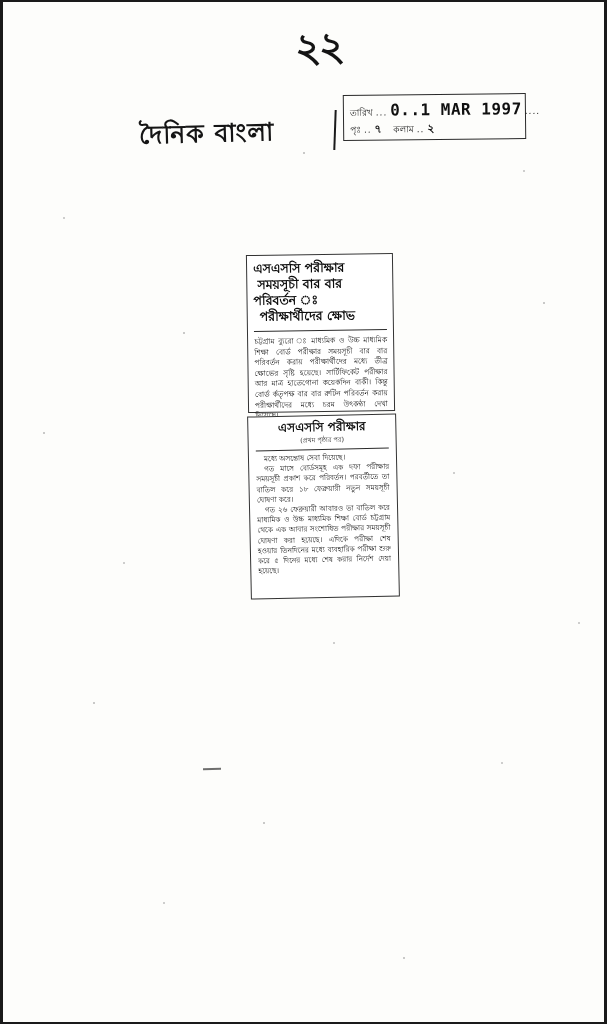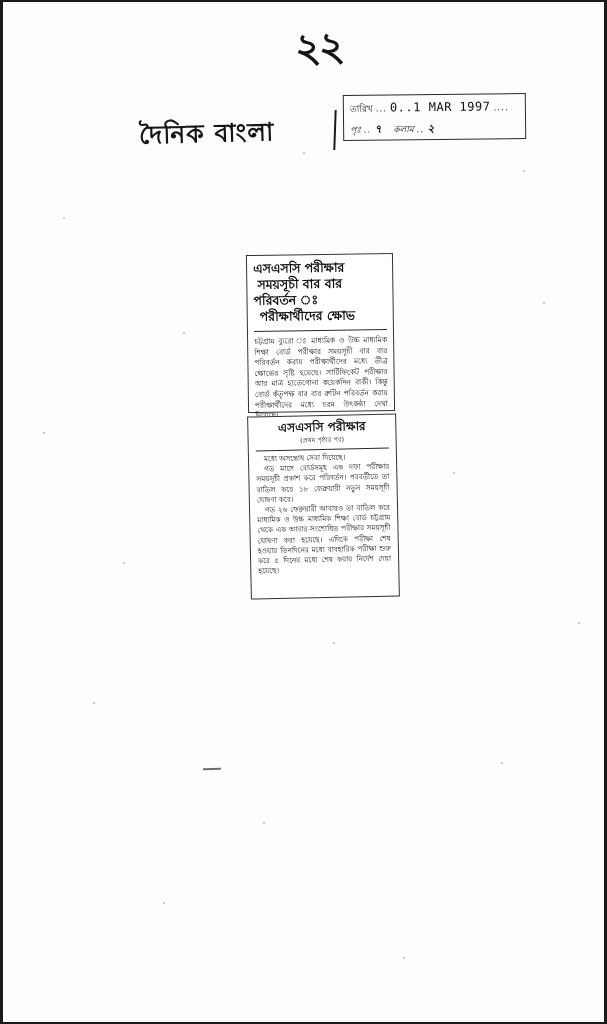--- a/index.html
+++ b/index.html
@@ -88,34 +88,34 @@
   }
   #date-stamp .row {
     position: absolute;
     left: 6px;
     font-family: "DejaVu Sans", sans-serif;
     font-size: 9px;
     color: #1c1c1c;
     white-space: nowrap;
   }
   #date-stamp .row.r1 { top: 5px; }
-  #date-stamp .row.r2 { top: 25px; font-style: italic; }
+  #date-stamp .row.r2 { top: 25px; }
   #date-stamp .dots {
     letter-spacing: 1px;
   }
   #date-stamp .hand {
     font-family: "DejaVu Sans Mono", monospace;
     font-size: 11px;
     font-weight: 700;
     color: #101010;
   }
   #date-stamp .stampdate {
     font-family: "DejaVu Sans Mono", monospace;
-    font-size: 12px;
-    font-weight: 400;
+    font-size: 16px;
+    font-weight: 700;
     letter-spacing: 0.5px;
     color: #101010;
   }
 
   
   #clip1 {
     position: absolute;
     left: 244px;
     top: 252px;
     width: 147px;

